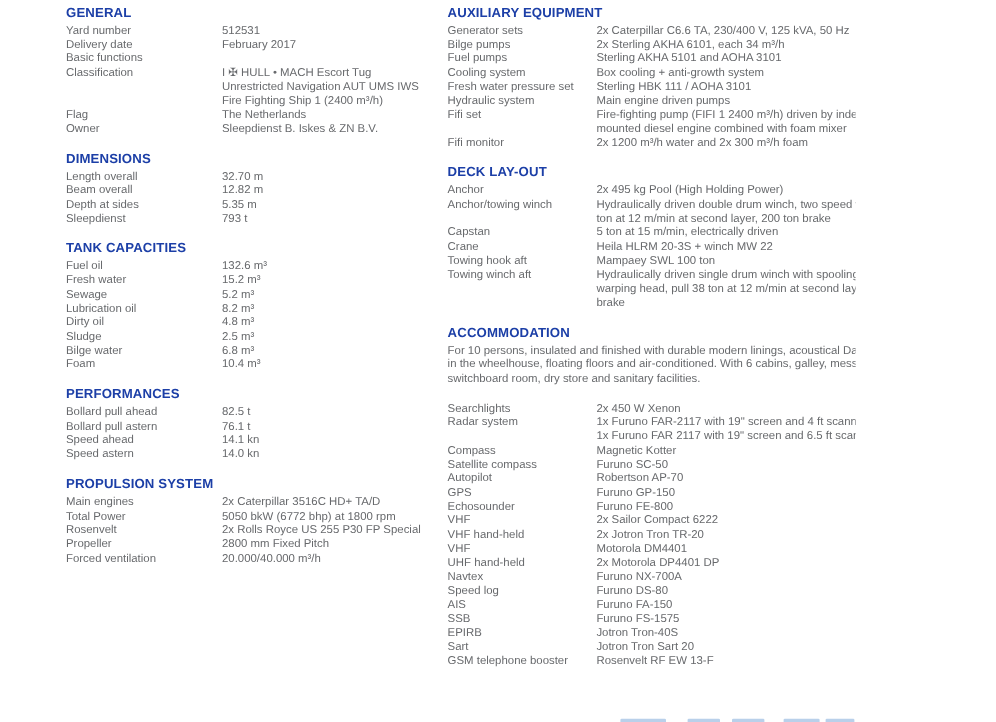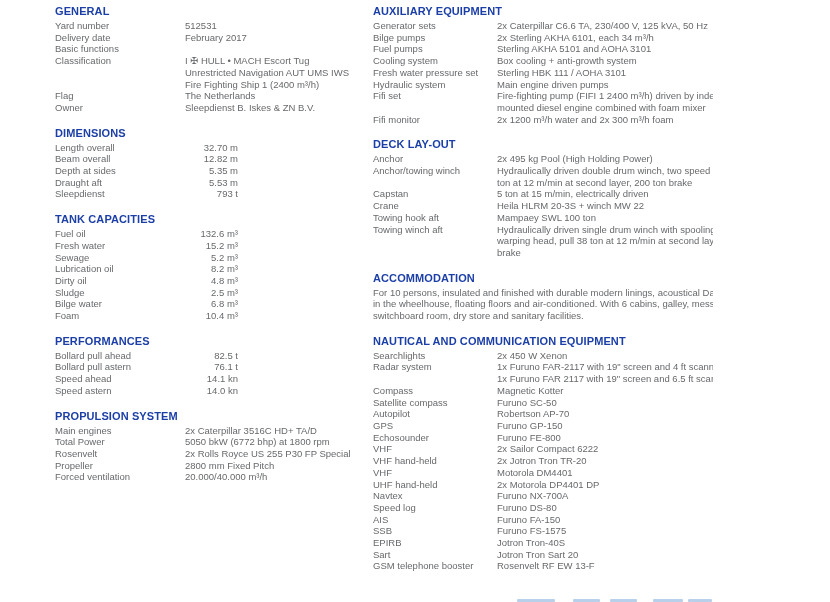--- a/index.html
+++ b/index.html
@@ -24,21 +24,21 @@
   }
   .row{
     display:flex;
     align-items:flex-start;
     font-size:9.5px;
     line-height:11.7px;
   }
   .lbl{flex:0 0 130px;}
   .col-right .lbl{flex:0 0 124px;}
   .val{white-space:pre-line;flex:1 1 auto;}
-  .val.num{flex:0 0 53px;text-align:right;}
+  .val.num{flex:0 0 53px;text-align:left;}
   p.para{
     margin:0;
     font-size:9.5px;
     line-height:11.7px;
     white-space:pre-line;
   }
   .cutoff{
     position:absolute;
     left:0;top:599px;width:830px;height:3px;
   }
@@ -88,24 +88,20 @@
         </div>
         <div class="row">
           <span class="lbl">Beam overall</span>
           <span class="val num">12.82 m</span>
         </div>
         <div class="row">
           <span class="lbl">Depth at sides</span>
           <span class="val num">5.35 m</span>
         </div>
         <div class="row">
-          <span class="lbl">Draught aft</span>
-          <span class="val num">5.53 m</span>
-        </div>
-        <div class="row">
           <span class="lbl">Sleepdienst</span>
           <span class="val num">793 t</span>
         </div>
       </section>
       <section>
         <h2>TANK CAPACITIES</h2>
         <div class="row">
           <span class="lbl">Fuel oil</span>
           <span class="val num">132.6 m³</span>
         </div>
@@ -248,21 +244,20 @@
 brake</span>
         </div>
       </section>
       <section>
         <h2>ACCOMMODATION</h2>
         <p class="para">For 10 persons, insulated and finished with durable modern linings, acoustical Dampa ceiling
 in the wheelhouse, floating floors and air-conditioned. With 6 cabins, galley, mess/dayroom,
 switchboard room, dry store and sanitary facilities.</p>
       </section>
       <section>
-        <h2>NAUTICAL AND COMMUNICATION EQUIPMENT</h2>
         <div class="row">
           <span class="lbl">Searchlights</span>
           <span class="val">2x 450 W Xenon</span>
         </div>
         <div class="row">
           <span class="lbl">Radar system</span>
           <span class="val">1x Furuno FAR-2117 with 19" screen and 4 ft scanner
 1x Furuno FAR 2117 with 19" screen and 6.5 ft scanner</span>
         </div>
         <div class="row">

